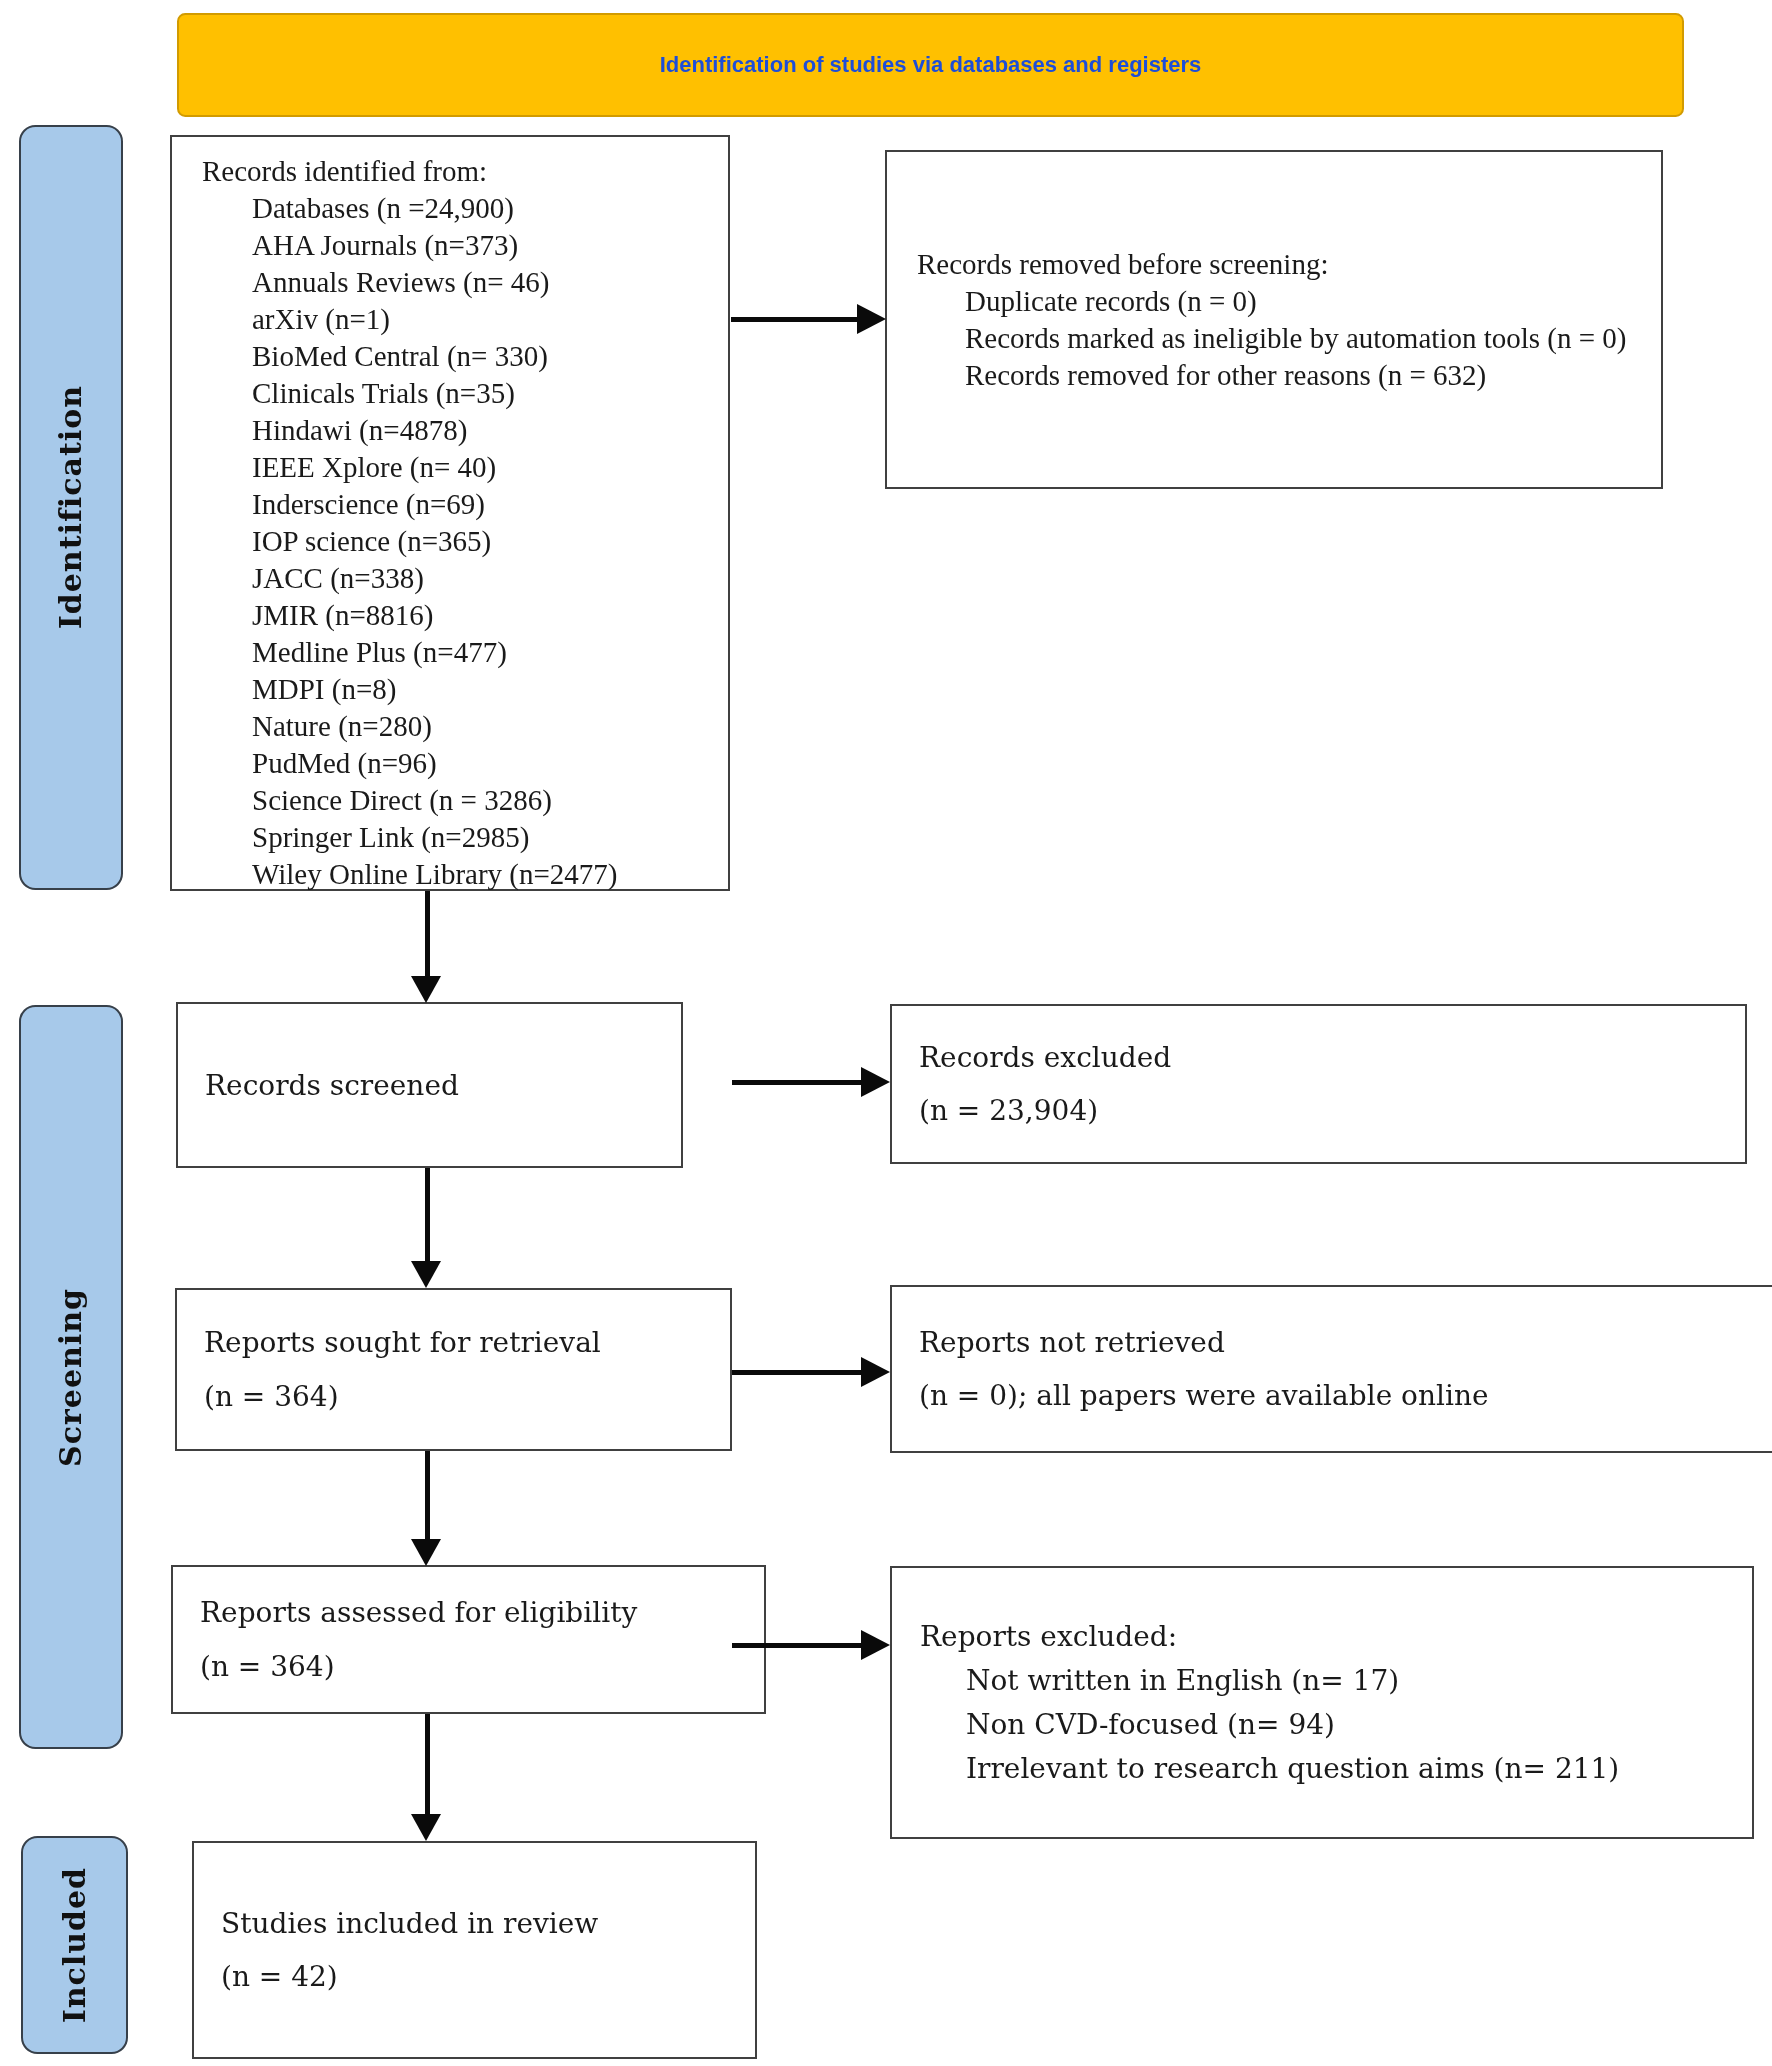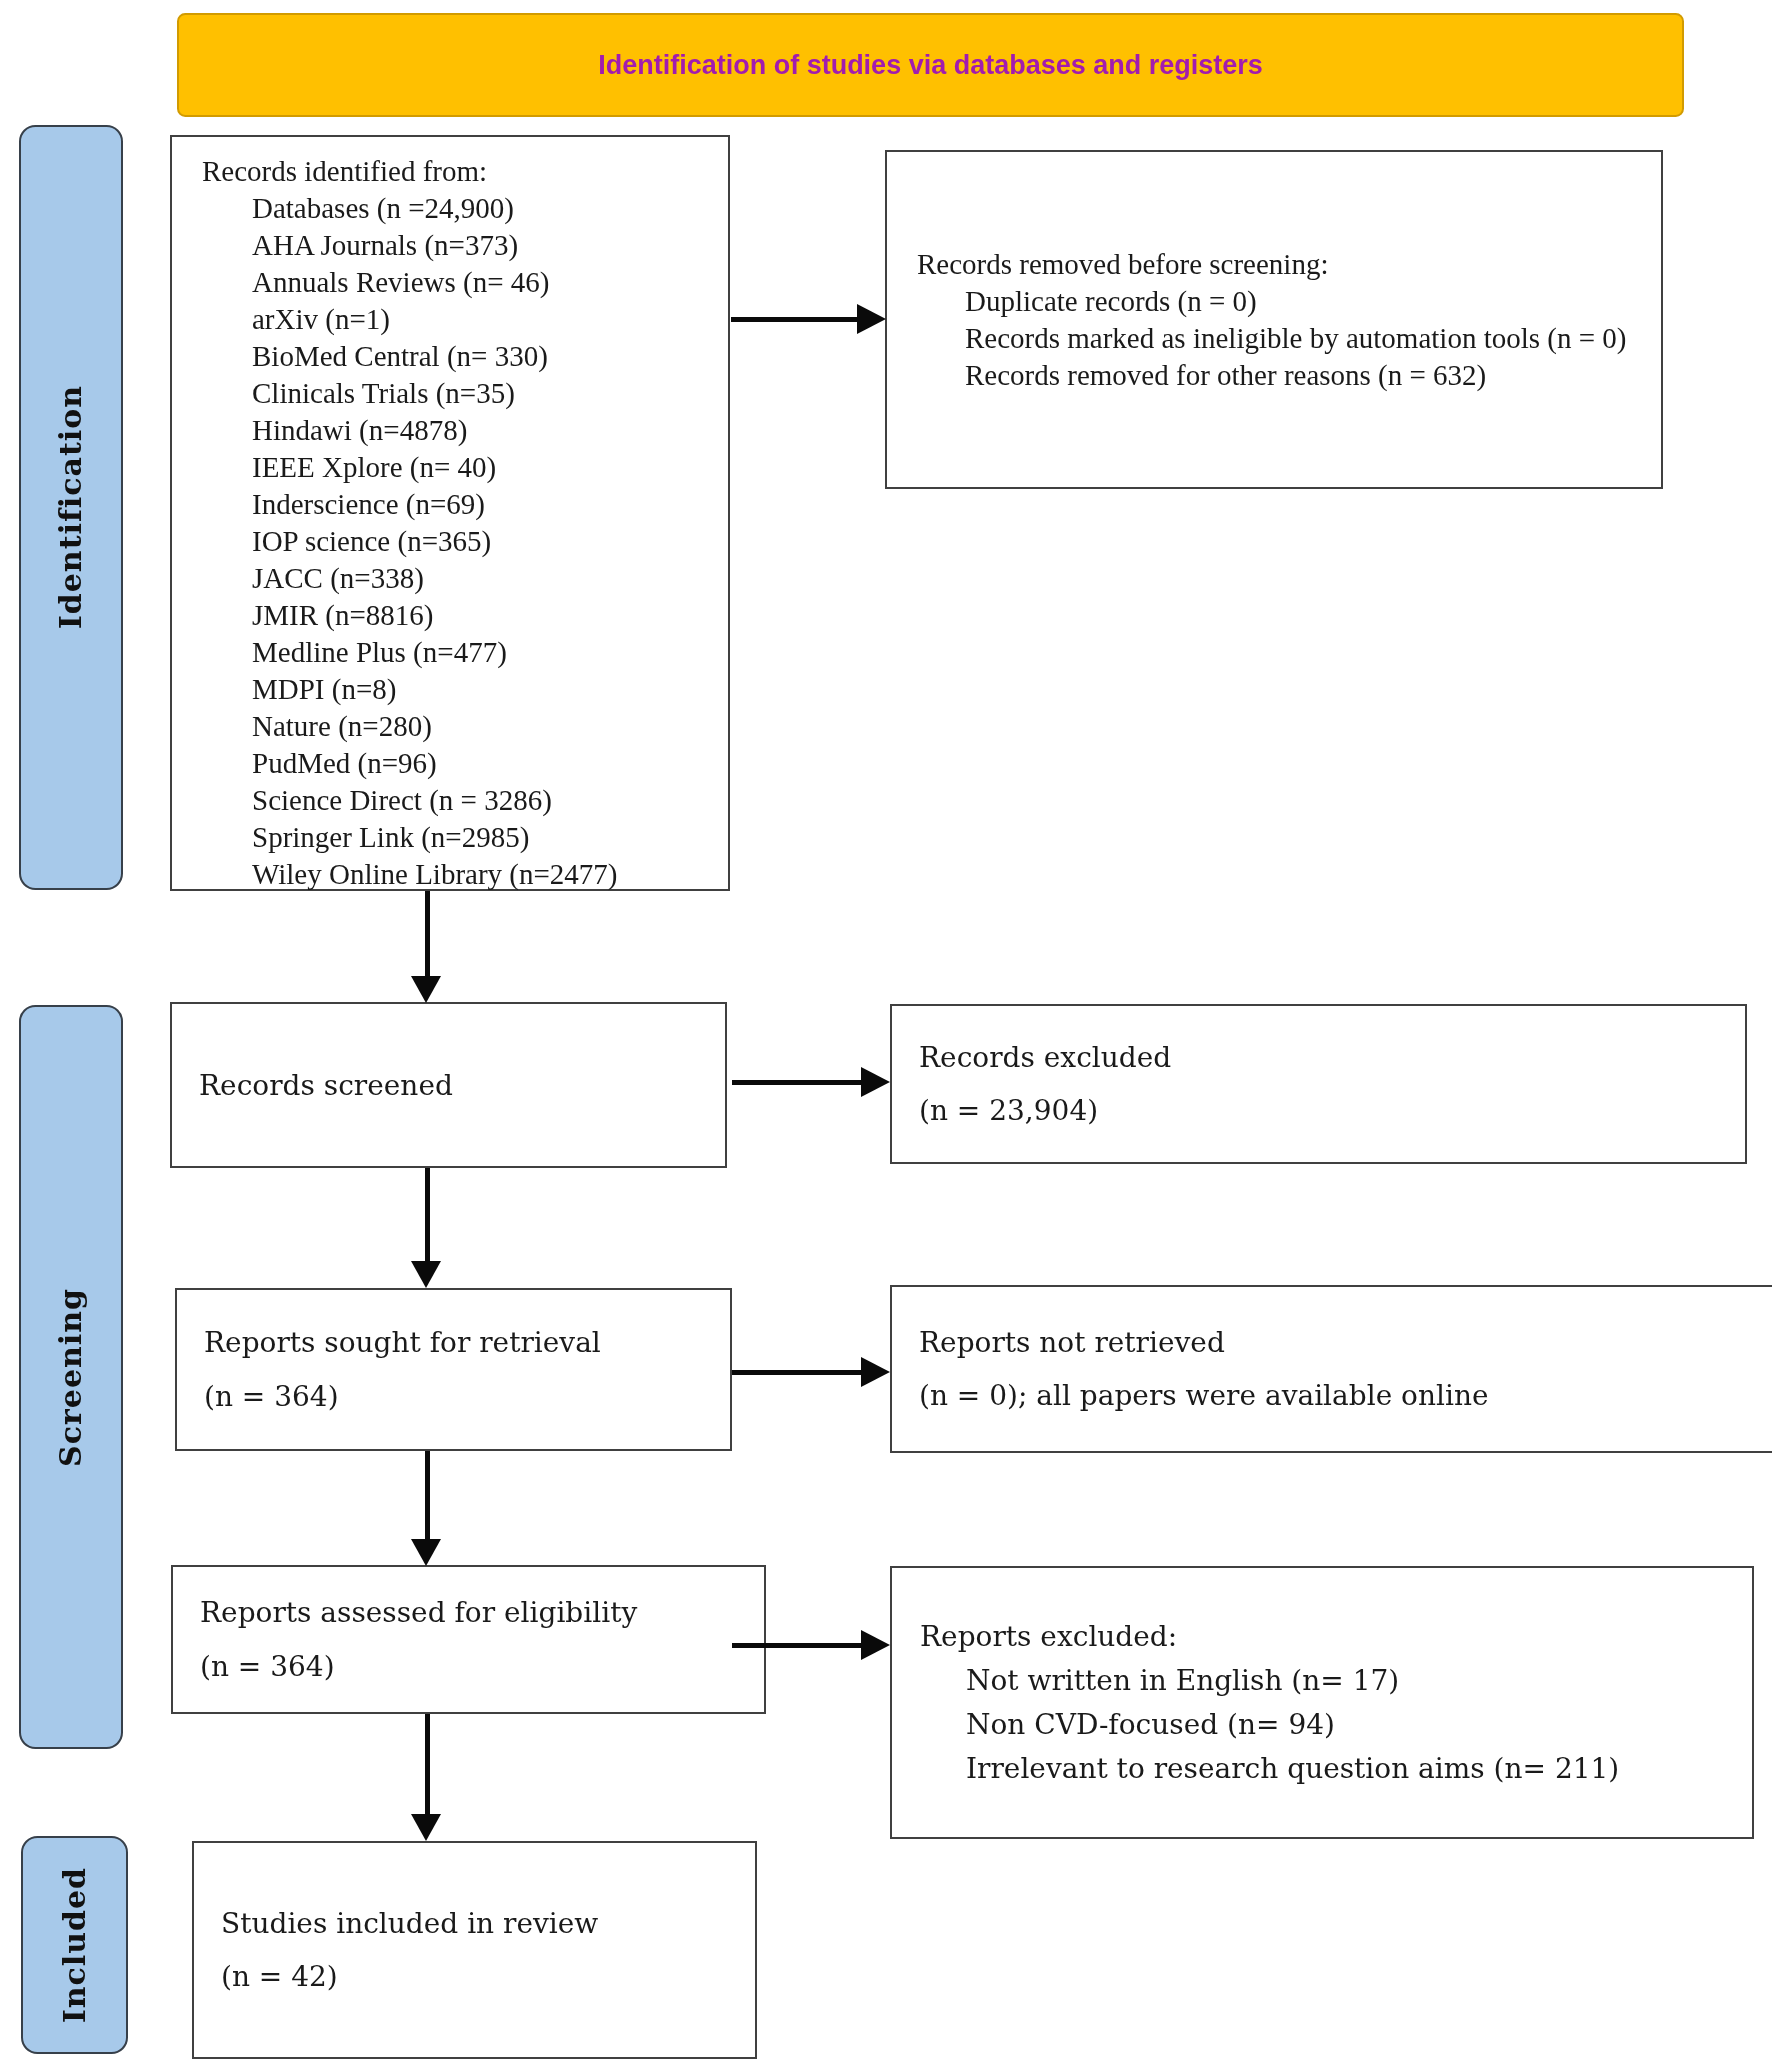--- a/index.html
+++ b/index.html
@@ -15,21 +15,21 @@
   .banner{
     position:absolute;
     left:177px; top:13px; width:1507px; height:104px;
     background:#FFC000;
     border:2.1px solid #D29B00;
     border-radius:8.2px;
     display:flex; align-items:center; justify-content:center;
     box-sizing:border-box;
   }
   .banner span{
-    font-size:27px; font-weight:bold; color:#a21caf;
+    font-size:22px; font-weight:bold; color:#1d4ed8;
   }
   
   .stage{
     position:absolute;
     background:#A7C9EA;
     border:2.6px solid #37404a;
     border-radius:16.4px;
     box-sizing:border-box;
     display:flex; align-items:center; justify-content:center;
   }
@@ -55,21 +55,21 @@
   }
   .sans{font-family:Liberation Serif, serif; font-size:29px; line-height:37px;}
   .serif{font-family:"DejaVu Serif","Liberation Serif",serif; font-size:28px; line-height:35px;}
   .box ul{list-style:none; margin:0; padding:0 0 0 50px;}
   .box .vcenter{display:flex; flex-direction:column; justify-content:center; height:100%; box-sizing:border-box;}
   .gap36{row-gap:18.5px;}
   #box-records-identified{left:170px; top:135px; width:560px; height:756px; padding:16.4px 14.4px 0 30px;}
   #box-records-removed{left:885px; top:150px; width:778px; height:339px;}
   #box-records-removed .vcenter{padding:0 18.5px 0 30px;}
   #box-records-removed ul{padding-left:48px;}
-  #box-records-screened{left:170px; top:1002px; width:557px; height:166px;}
+  #box-records-screened{left:176px; top:1002px; width:507px; height:166px;}
   #box-records-excluded{left:890px; top:1004px; width:857px; height:160px;}
   #box-reports-sought{left:175px; top:1288px; width:557px; height:163px;}
   #box-reports-not-retrieved{left:890px; top:1285px; width:987px; height:168px;}
   #box-reports-assessed{left:171px; top:1565px; width:595px; height:149px;}
   #box-reports-excluded{left:890px; top:1566px; width:864px; height:273px;}
   #box-reports-excluded .vcenter{padding:0 15.4px 0 28px;}
   #box-reports-excluded ul{padding-left:46px;}
   #box-reports-excluded .serif-line{line-height:44px;}
   #box-studies-included{left:192px; top:1841px; width:565px; height:218px;}
   .pad-left{padding-left:27px; padding-right:15.4px;}

